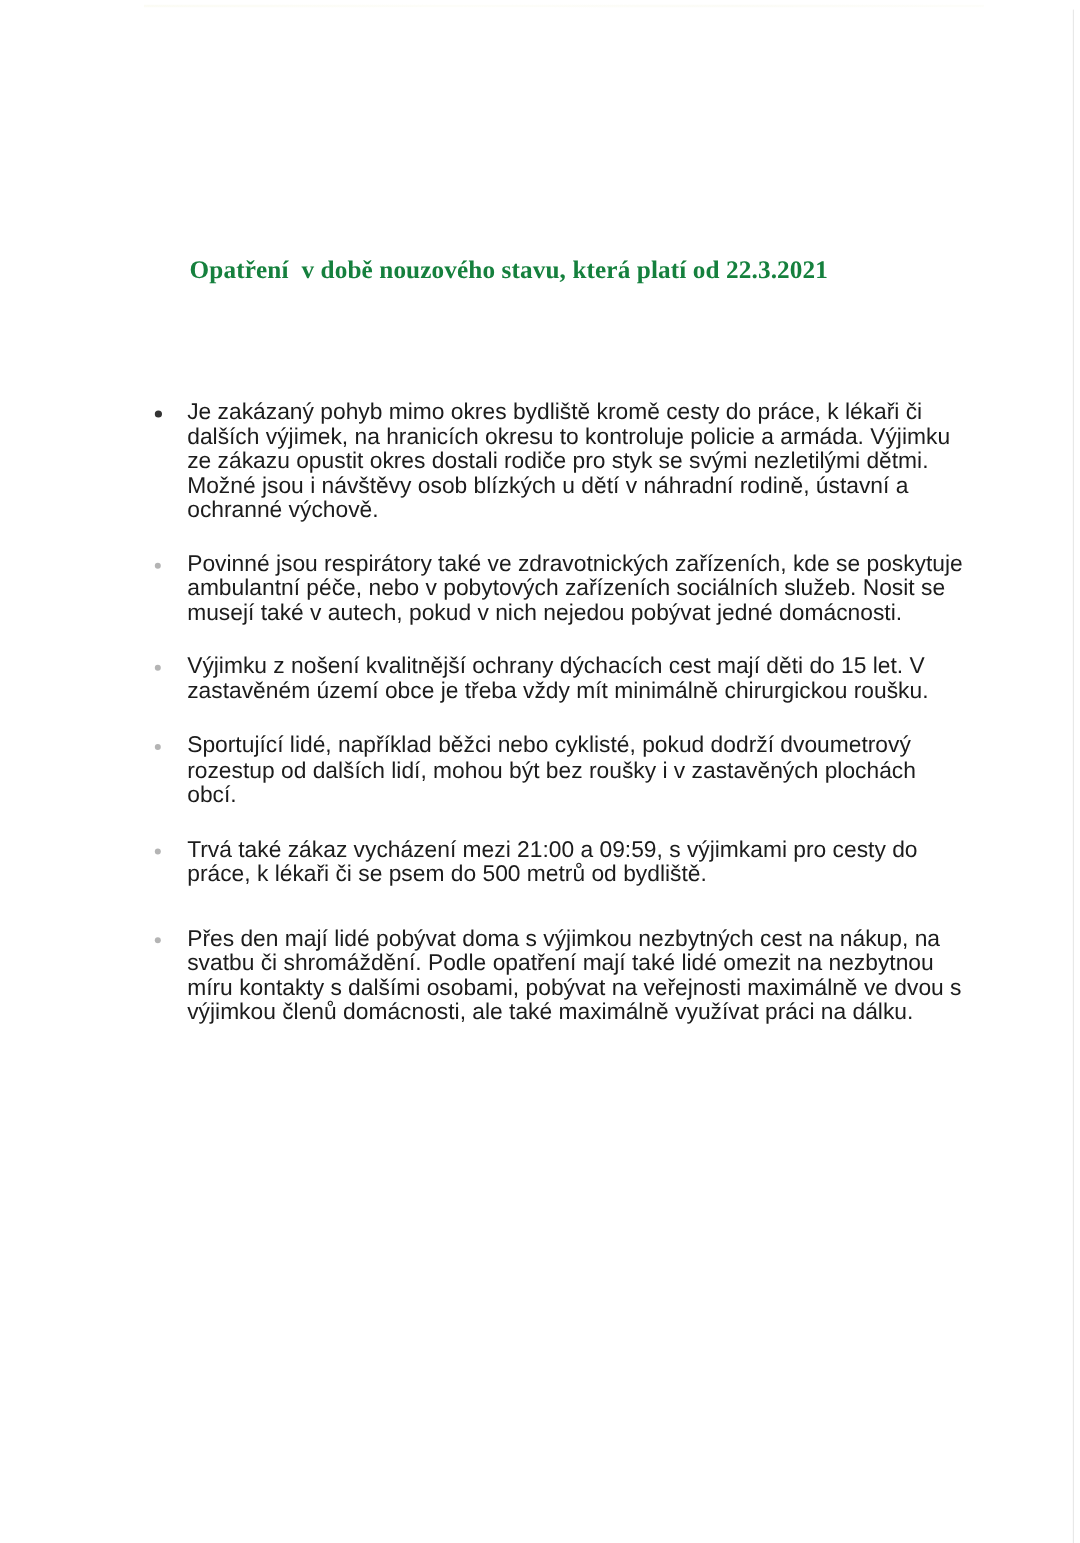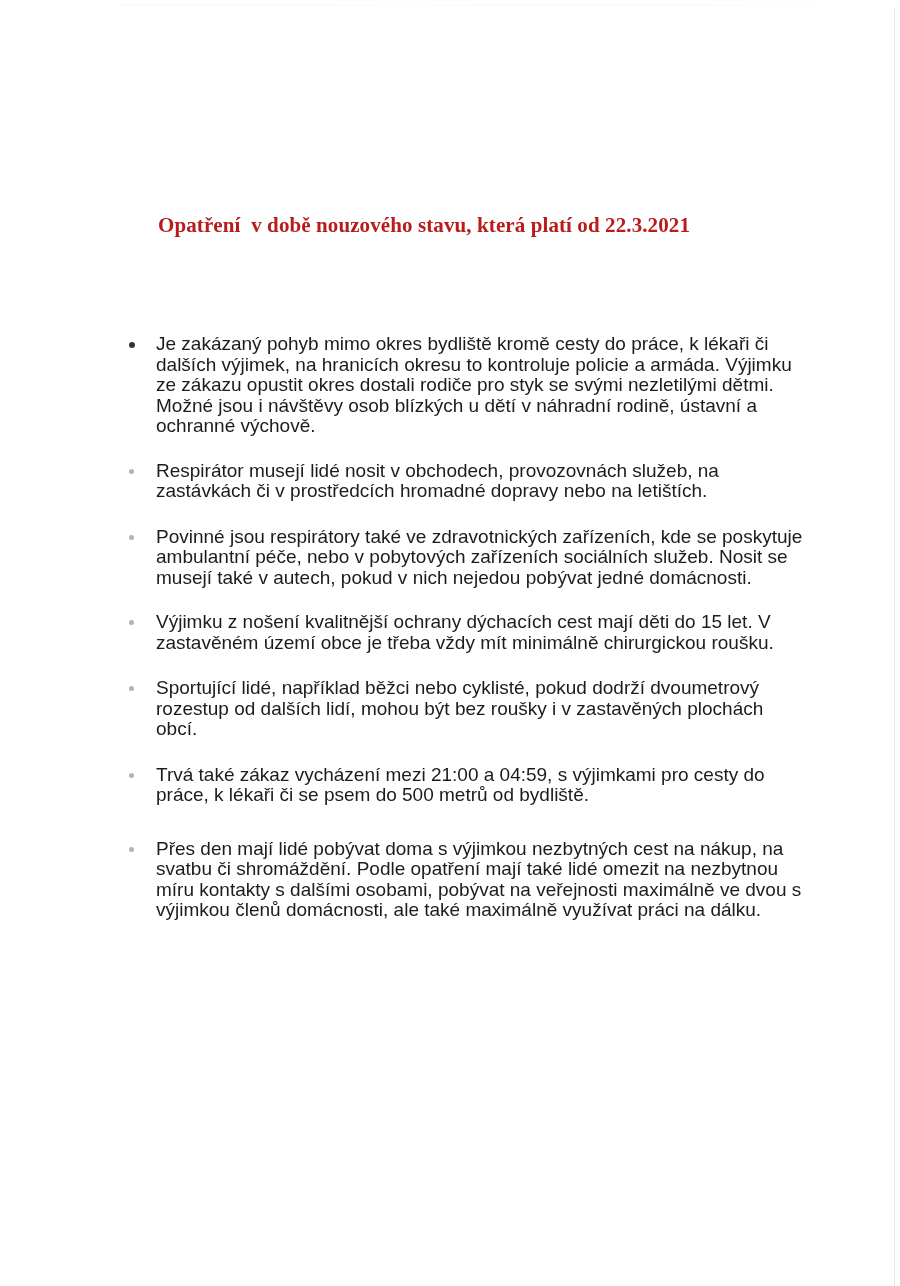--- a/index.html
+++ b/index.html
@@ -86,44 +86,40 @@
     .m6 { margin-bottom: 33px; }
     .m7 { margin-bottom: 0; }
     .measure-text { display: block; }
   </style>
 </head>
 <body>
 
 <div class="scan-edge-top"></div>
 <div class="scan-edge-right"></div>
 
-<h1 class="page-title" style="color: #b91c1c;">Opatření  v době nouzového stavu, která platí od 22.3.2021</h1>
+<h1 class="page-title" style="color: #15803d;">Opatření  v době nouzového stavu, která platí od 22.3.2021</h1>
 
 <ul class="measures-list">
   <li class="measure-item m0">
     <span class="bullet dark"></span>
     <span class="measure-text">Je zakázaný pohyb mimo okres bydliště kromě cesty do práce, k lékaři či dalších výjimek, na hranicích okresu to kontroluje policie a armáda. Výjimku ze zákazu opustit okres dostali rodiče pro styk se svými nezletilými dětmi. Možné jsou i návštěvy osob blízkých u dětí v náhradní rodině, ústavní a ochranné výchově.</span>
-  </li>
-  <li class="measure-item m2">
-    <span class="bullet"></span>
-    <span class="measure-text">Respirátor musejí lidé nosit v obchodech, provozovnách služeb, na zastávkách či v prostředcích hromadné dopravy nebo na letištích.</span>
   </li>
   <li class="measure-item m3">
     <span class="bullet"></span>
     <span class="measure-text">Povinné jsou respirátory také ve zdravotnických zařízeních, kde se poskytuje ambulantní péče, nebo v pobytových zařízeních sociálních služeb. Nosit se musejí také v autech, pokud v nich nejedou pobývat jedné domácnosti.</span>
   </li>
   <li class="measure-item m4">
     <span class="bullet"></span>
     <span class="measure-text">Výjimku z nošení kvalitnější ochrany dýchacích cest mají děti do 15 let. V zastavěném území obce je třeba vždy mít minimálně chirurgickou roušku.</span>
   </li>
   <li class="measure-item m5">
     <span class="bullet"></span>
     <span class="measure-text">Sportující lidé, například běžci nebo cyklisté, pokud dodrží dvoumetrový rozestup od dalších lidí, mohou být bez roušky i v zastavěných plochách obcí.</span>
   </li>
   <li class="measure-item m6">
     <span class="bullet"></span>
-    <span class="measure-text">Trvá také zákaz vycházení mezi 21:00 a 04:59, s výjimkami pro cesty do práce, k lékaři či se psem do 500 metrů od bydliště.</span>
+    <span class="measure-text">Trvá také zákaz vycházení mezi 21:00 a 09:59, s výjimkami pro cesty do práce, k lékaři či se psem do 500 metrů od bydliště.</span>
   </li>
   <li class="measure-item m7">
     <span class="bullet"></span>
     <span class="measure-text">Přes den mají lidé pobývat doma s výjimkou nezbytných cest na nákup, na svatbu či shromáždění. Podle opatření mají také lidé omezit na nezbytnou míru kontakty s dalšími osobami, pobývat na veřejnosti maximálně ve dvou s výjimkou členů domácnosti, ale také maximálně využívat práci na dálku.</span>
   </li>
 </ul>
 
 </body></html>

